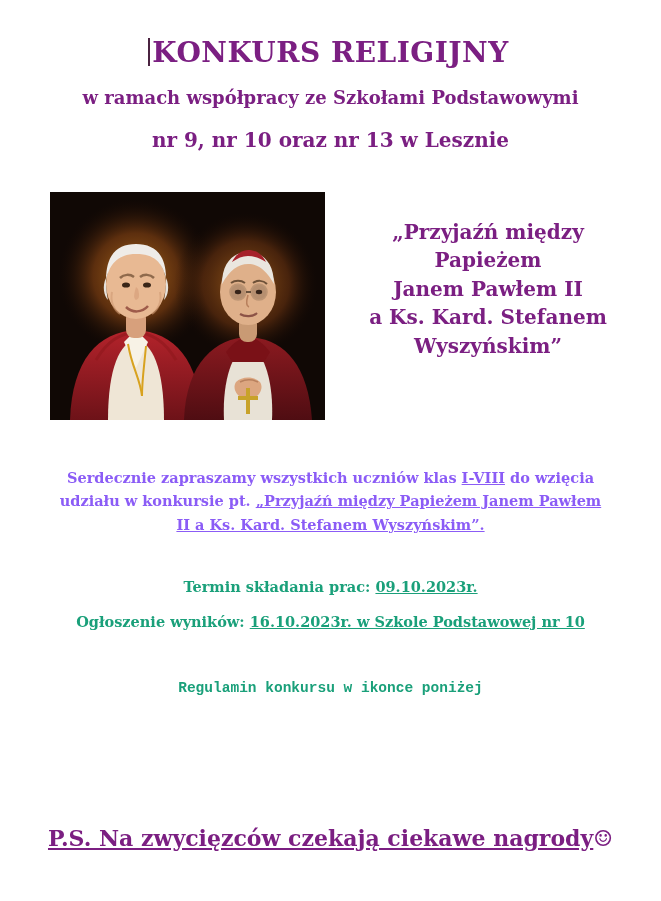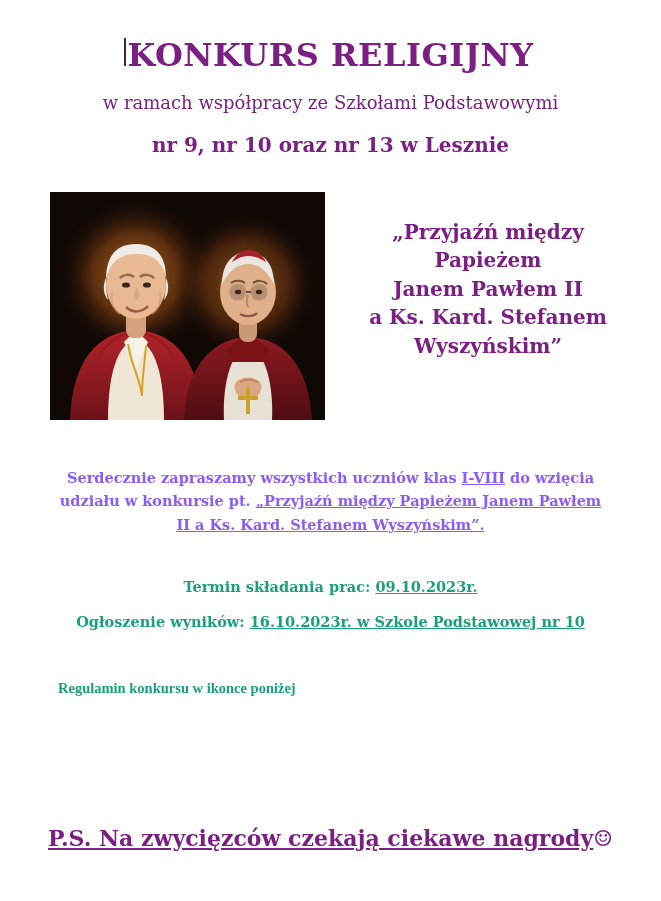--- a/index.html
+++ b/index.html
@@ -25,39 +25,39 @@
   
   .header {
     position: absolute;
     left: 0;
     top: 36px;
     width: 661px;
     text-align: center;
   }
   .title-main {
     font-family: "DejaVu Serif", serif;
-    font-size: 32px;
+    font-size: 28px;
     font-weight: bold;
     color: #7b1f82;
     letter-spacing: 0.5px;
     position: relative;
     display: inline-block;
   }
   .title-main .caret {
     position: absolute;
     left: -4px;
     top: 2px;
     width: 2px;
     height: 28px;
     background: #4a2340;
   }
   .title-sub {
     font-family: "DejaVu Serif", serif;
     font-size: 18px;
-    font-weight: normal;
+    font-weight: bold;
     color: #7b1f82;
     margin-top: 18px;
   }
   .title-sub2 {
     font-family: "DejaVu Serif", serif;
     font-size: 20px;
     font-weight: bold;
     color: #7b1f82;
     margin-top: 20px;
   }
@@ -116,22 +116,22 @@
     line-height: 1.2;
   }
   .dates .line2 { margin-top: 18px; }
   .dates .u { text-decoration: underline; }
 
   .regulations {
     position: absolute;
     left: 58px;
     top: 680px;
     width: 545px;
-    text-align: left;
-    font-family: Liberation Serif, serif;
+    text-align: center;
+    font-family: Liberation Mono, monospace;
     font-size: 14.5px;
     font-weight: bold;
     color: #1aa07a;
   }
 
   .invitation-big {
     position: absolute;
     left: 0;
     top: 745px;
     width: 661px;

